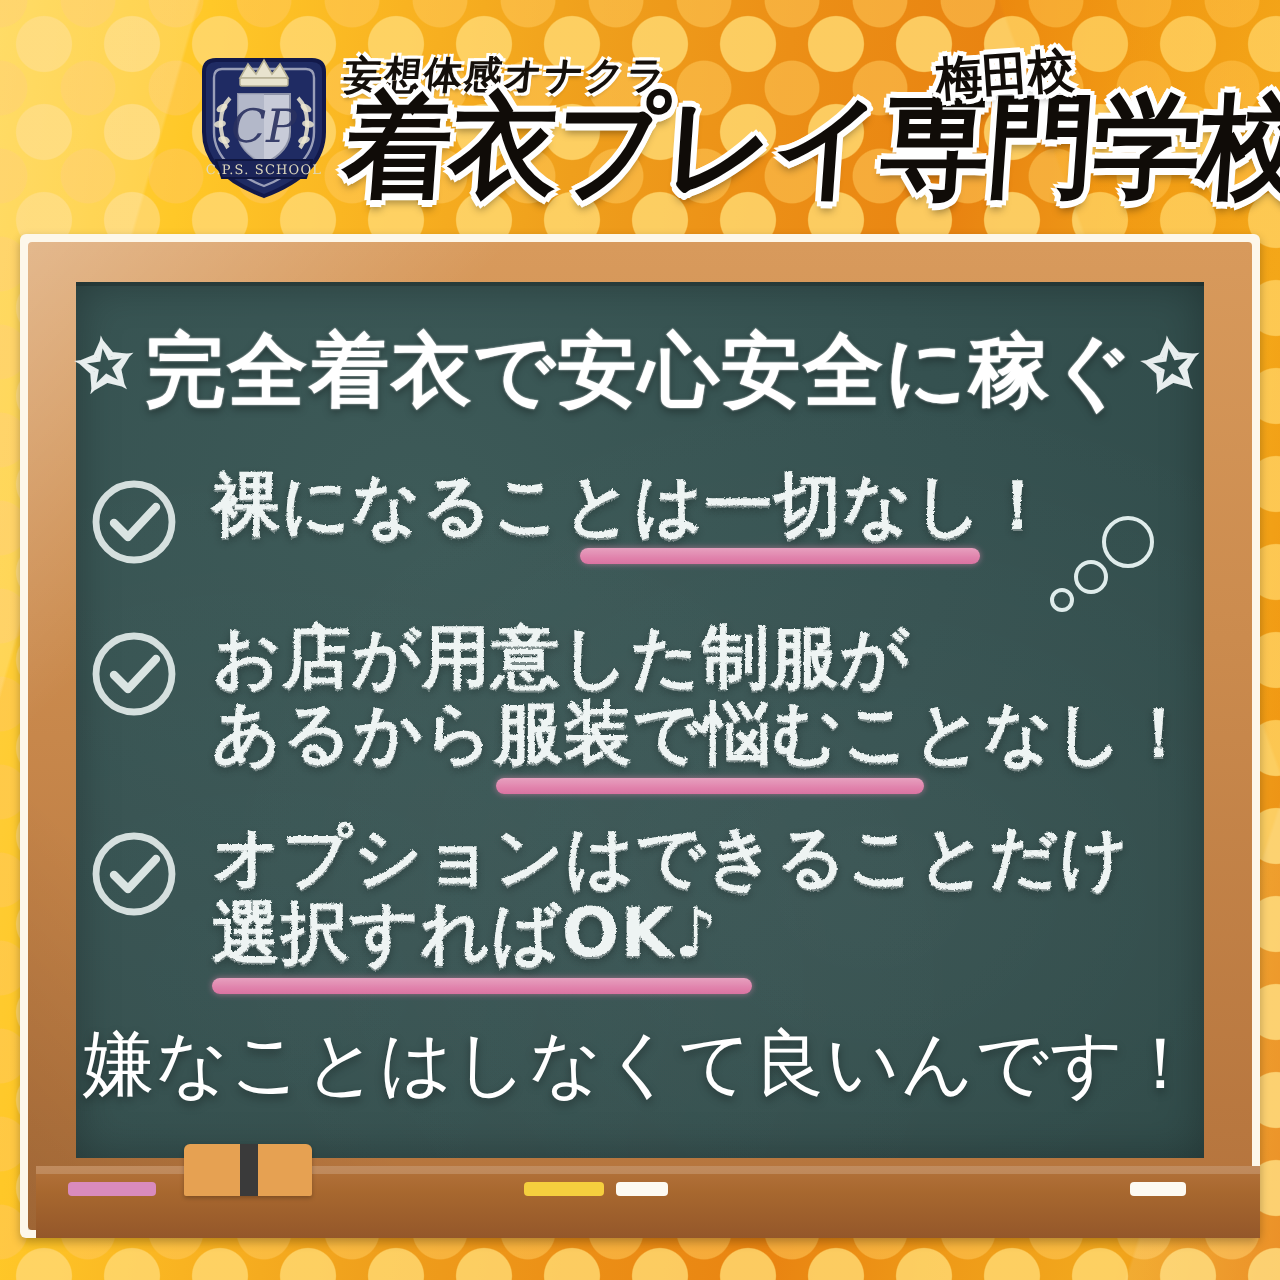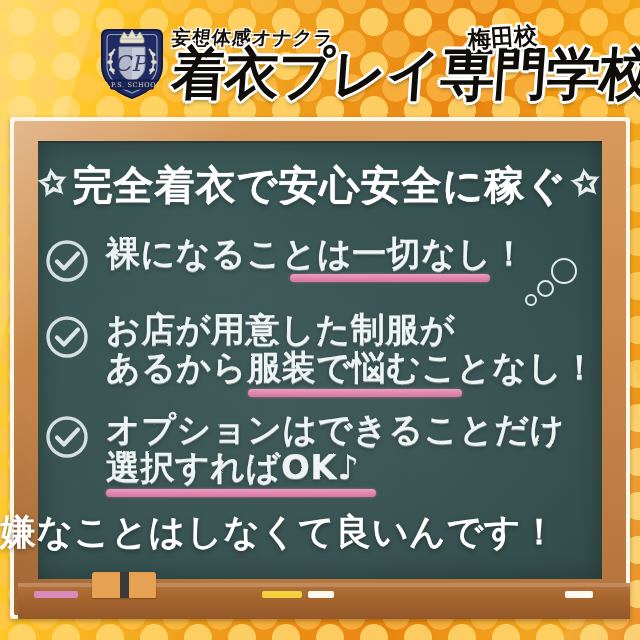--- a/index.html
+++ b/index.html
@@ -249,22 +249,23 @@
     border-radius: 4px;
     background: linear-gradient(180deg, #f6a7c8 0%, #ef87b4 60%, #e876a8 100%);
     opacity: 0.92;
     box-shadow: 0 0 3px rgba(240,140,185,0.6);
   }
 
   .closing {
     position: absolute;
     left: 0; top: 508px;
     width: 640px;
+    text-align: center;
     font-size: 36px;
-    font-weight: bold;
+    font-weight: normal;
     color: #ffffff;
     letter-spacing: 0.5px;
     white-space: nowrap;
     text-shadow: 0 2px 5px rgba(0,0,0,0.35);
   }
 
   .bubbles { position: absolute; left: 533px; top: 258px; }
   .bub {
     position: absolute;
     border: 2px solid #dfeceb;

